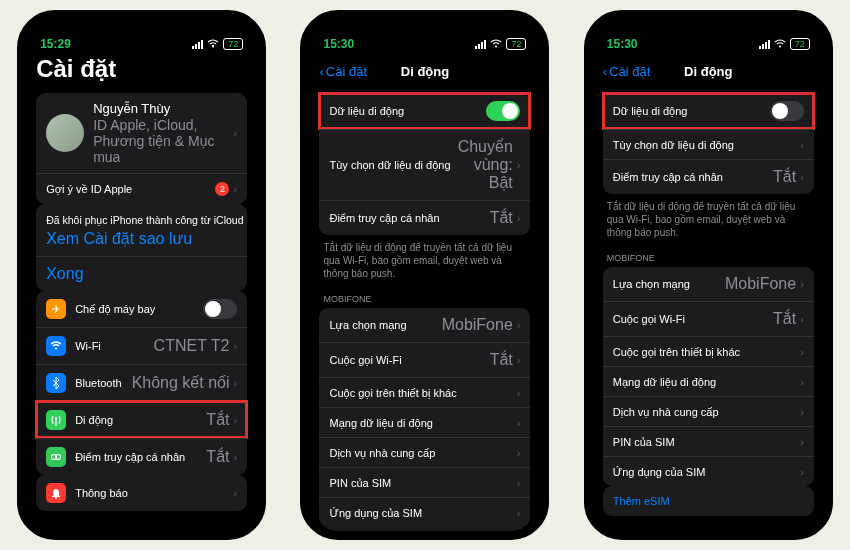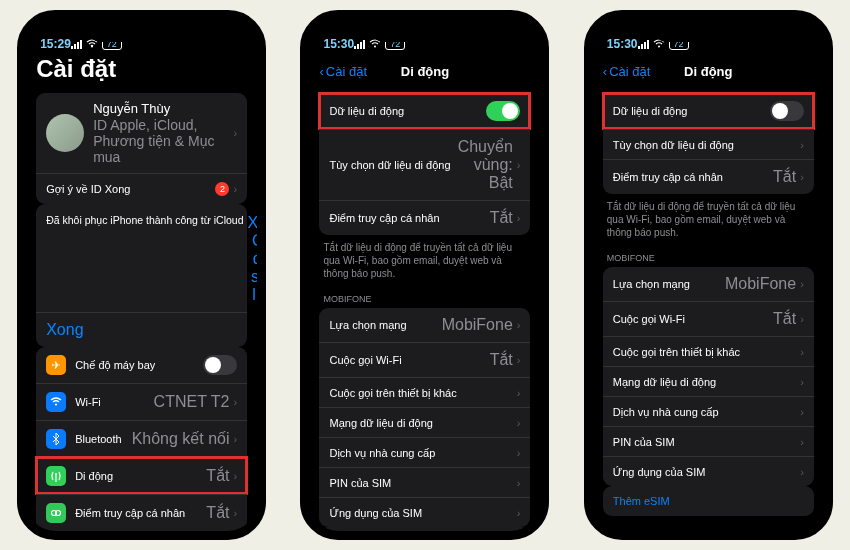--- a/index.html
+++ b/index.html
@@ -37,23 +37,24 @@
   width: 100%; height: 100%;
   background: #000;
   border-radius: 29px;
   overflow: hidden;
   display: flex;
   flex-direction: column;
 }
 .status-bar {
   height: 34px;
   display: flex;
+  justify-content: space-between;
   align-items: flex-end;
   padding: 0 14px 2px;
-  color: #7dd3fc;
+  color: #22c55e;
   font-size: 12px;
   font-weight: 600;
 }
 .status-icons { display: flex; gap: 4px; align-items: center; }
 .battery-box { border: 1px solid #fff; border-radius: 3px; padding: 0 4px; font-size: 9px; font-weight: 400; }
 .nav-bar {
   height: 36px;
   display: flex;
   align-items: center;
   padding: 0 10px;
@@ -140,29 +141,29 @@
       <div class="group">
         <div class="row profile">
           <div class="avatar"></div>
           <div class="spacer">
             <div class="name">Nguyễn Thùy</div>
             <div class="sub">ID Apple, iCloud, Phương tiện &amp; Mục mua</div>
           </div>
           <span class="chevron">›</span>
         </div>
         <div class="row">
-          <span class="label">Gợi ý về ID Xong</span>
+          <span class="label">Gợi ý về ID Apple</span>
           <span class="spacer"></span>
           <span class="badge">2</span>
           <span class="chevron">›</span>
         </div>
       </div>
 
       <div class="group">
-        <div class="row" style="flex-direction:row; align-items:flex-start; gap:4px; padding-top:10px;">
+        <div class="row" style="flex-direction:column; align-items:flex-start; gap:4px; padding-top:10px;">
           <span class="label" style="font-size:10.5px">Đã khôi phục iPhone thành công từ iCloud</span>
           <span class="blue-link">Xem Cài đặt sao lưu</span>
         </div>
         <div class="row">
           <span class="blue-link">Xong</span>
         </div>
       </div>
 
       <div class="group">
         <div class="row">

